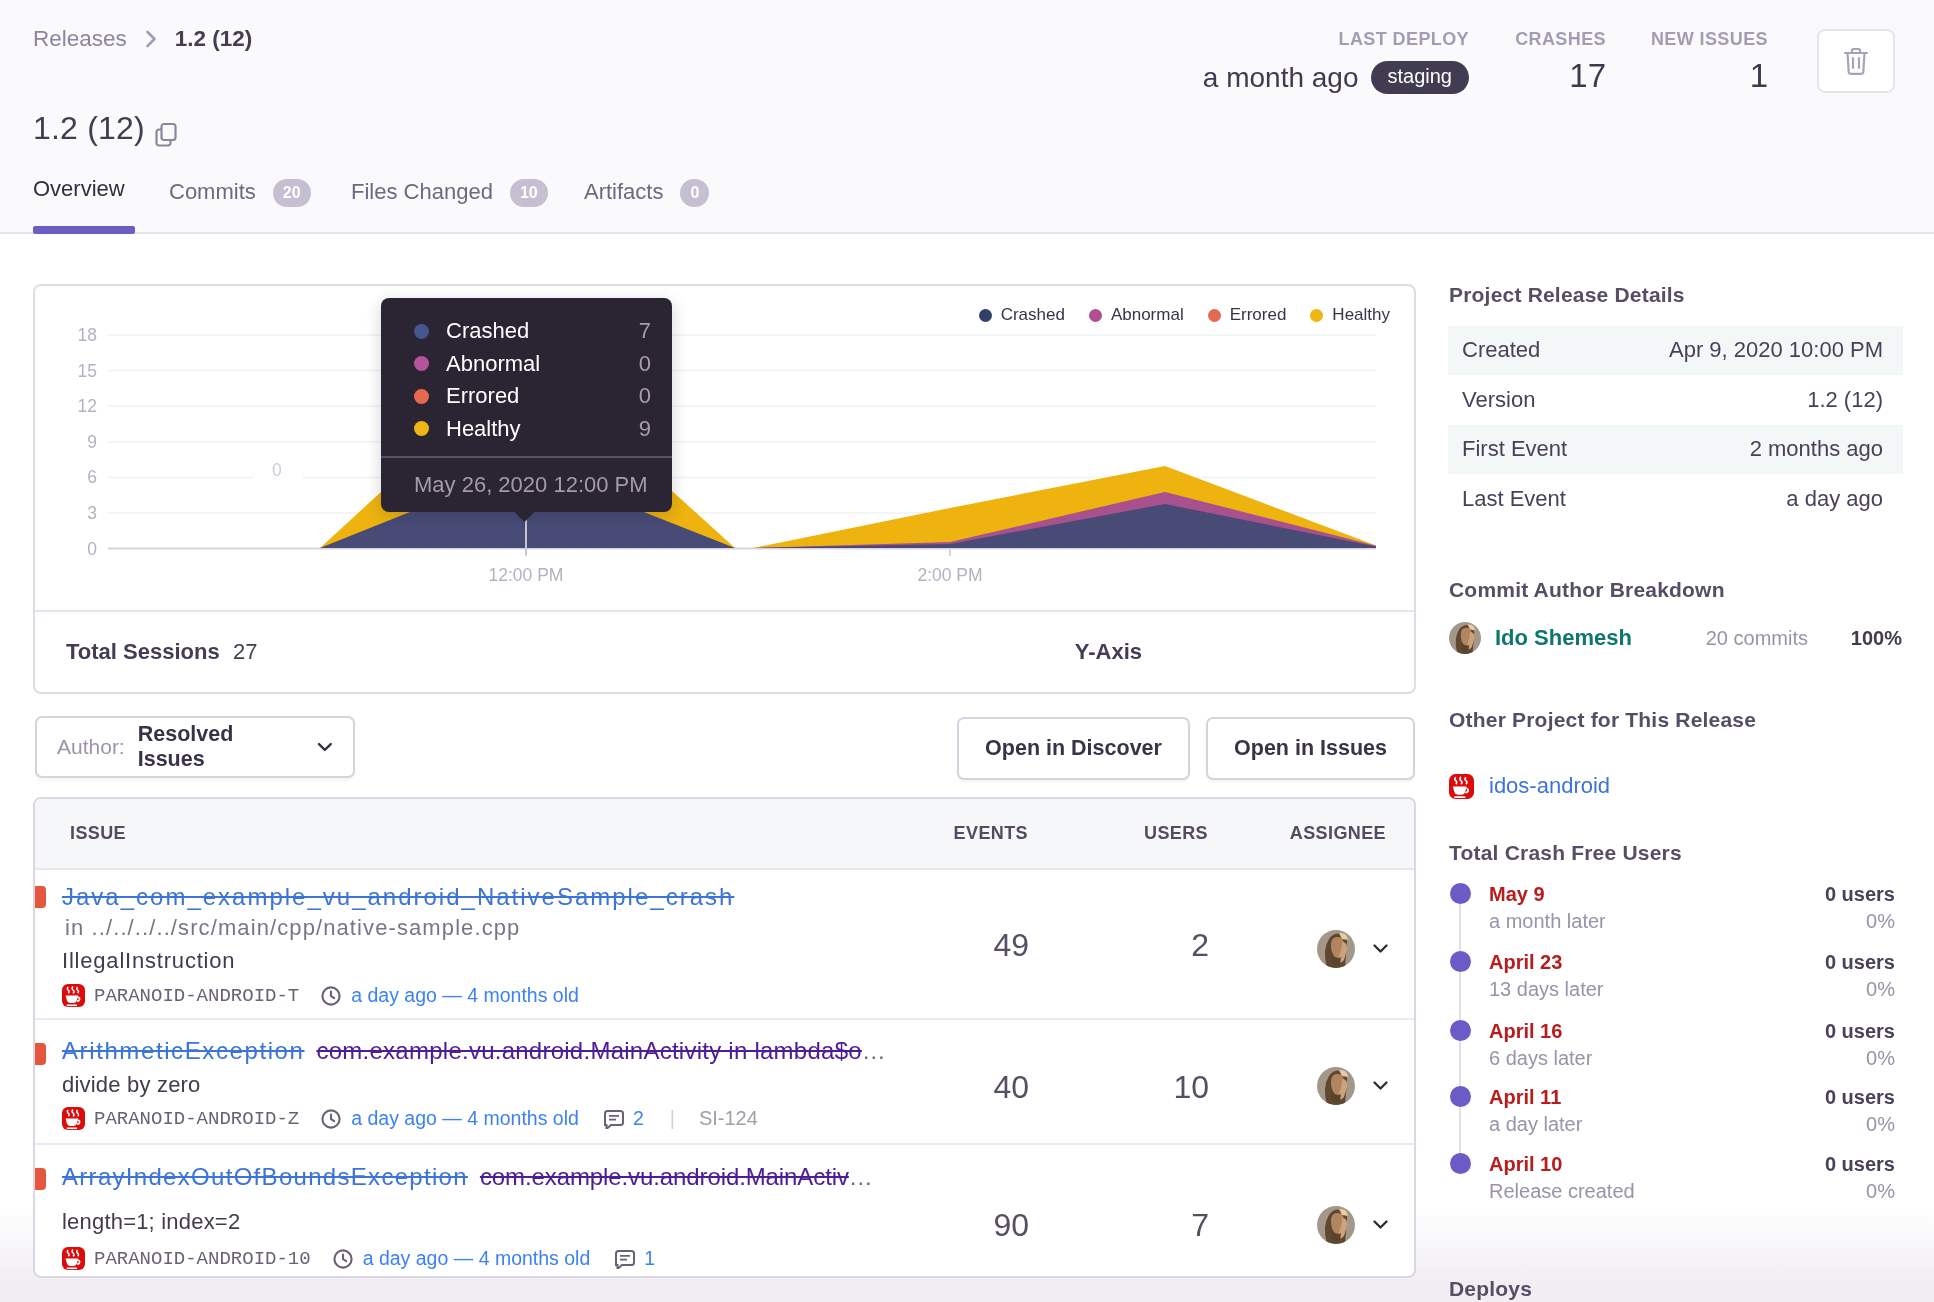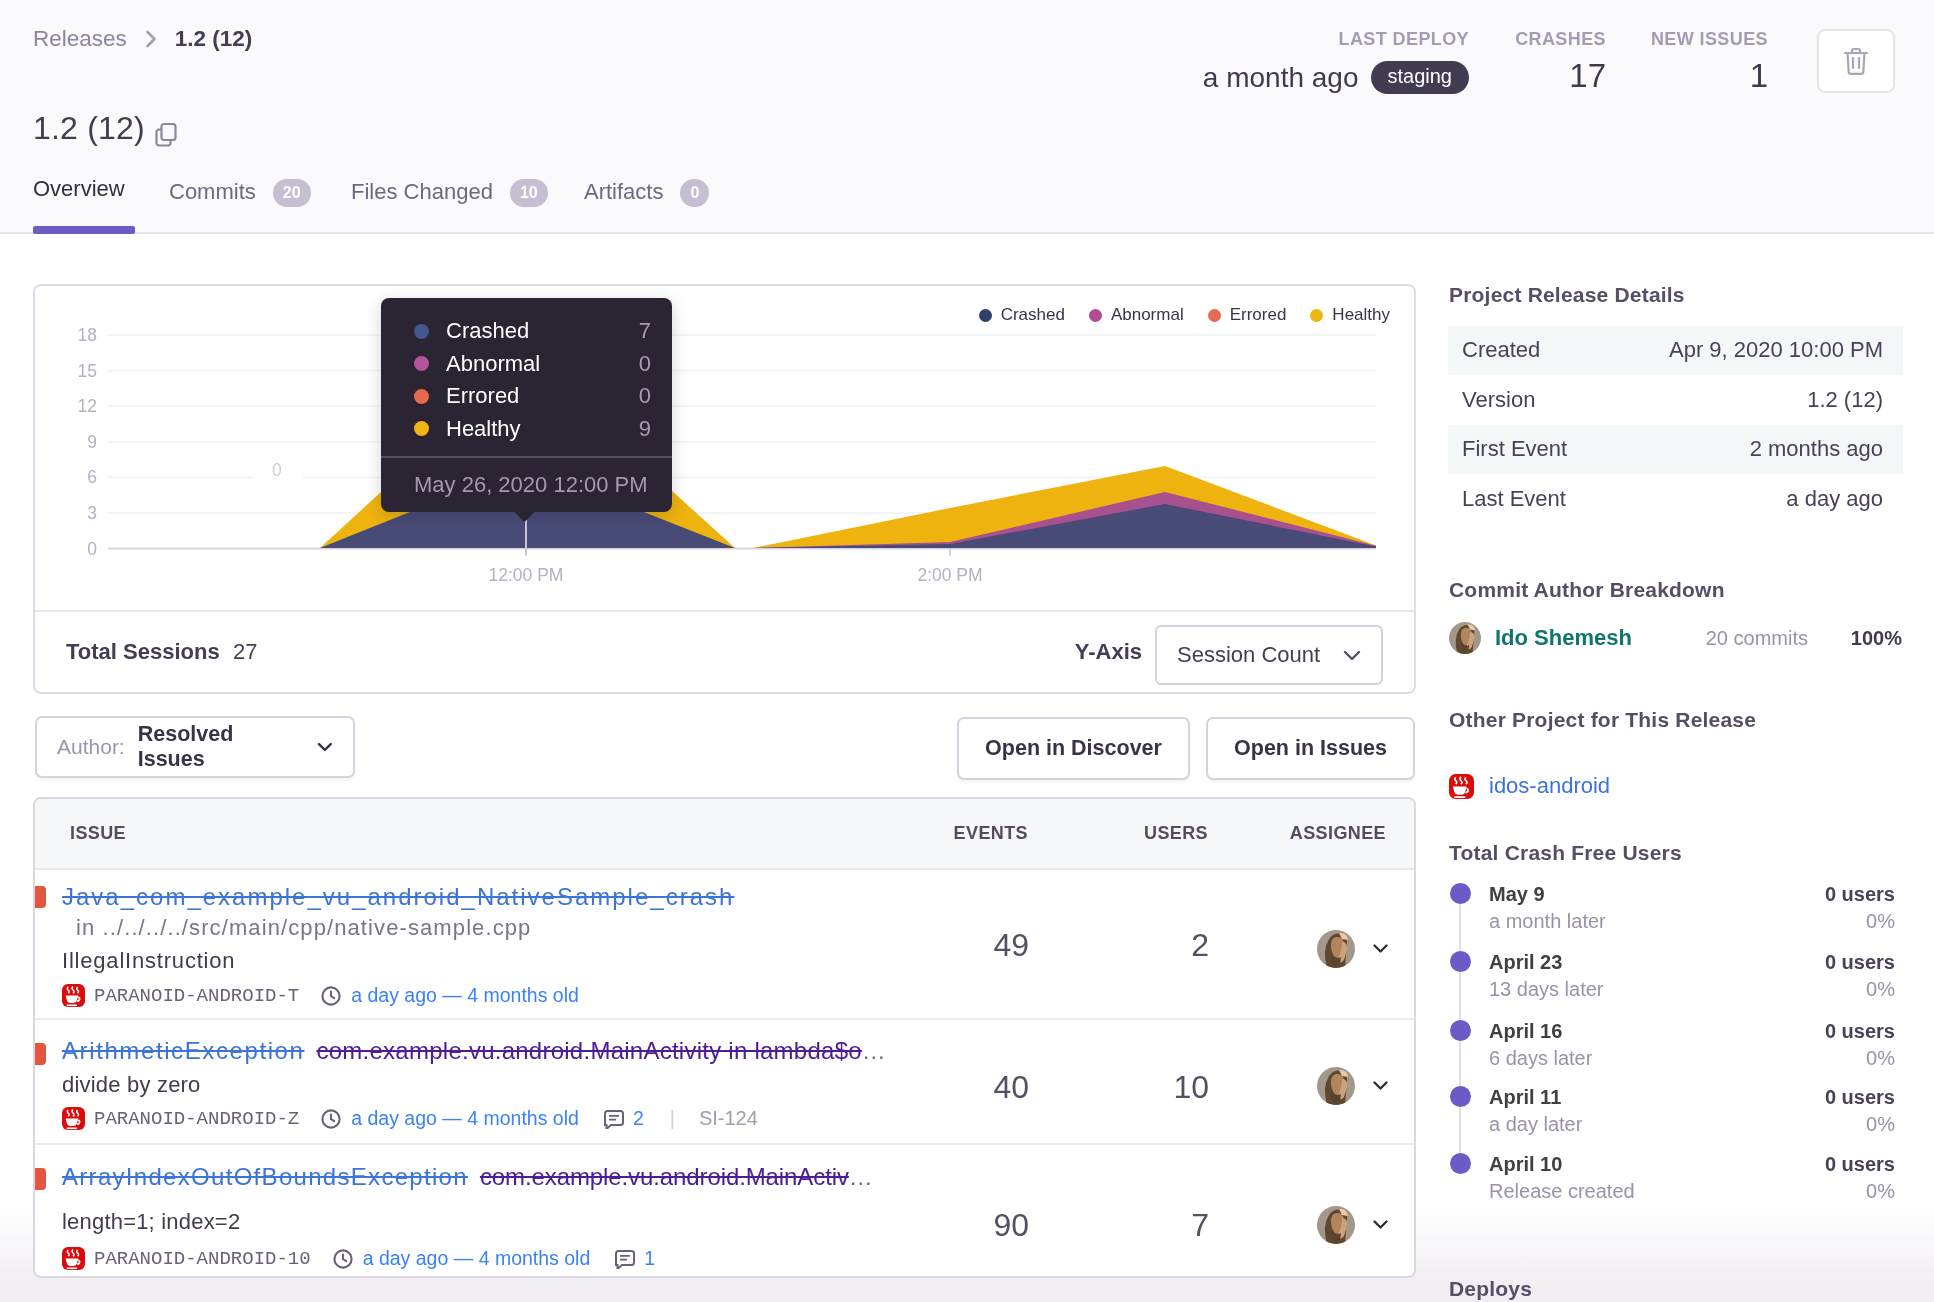--- a/index.html
+++ b/index.html
@@ -58,34 +58,34 @@
 .ttl { position:absolute; left:27px; font-size:24px; white-space:nowrap; }
 .ttl .lk { color:#3d74d8; text-decoration:line-through; }
 #lk1 { letter-spacing:2.0px; }
 #lk2 { letter-spacing:1.6px; }
 #lk3 { letter-spacing:1.3px; }
 #cu2 { letter-spacing:0.25px; }
 #cu3 { letter-spacing:-0.1px; }
 .gap { display:inline-block; width:12px; }
 .ttl .culp { color:#4c1d95; text-decoration:line-through; }
 .ttl .dots { color:#6f6780; text-decoration:none; }
-.sub1 { position:absolute; left:41px; font-size:22px; color:#7c7389; letter-spacing:1.1px; }
+.sub1 { position:absolute; left:30px; font-size:22px; color:#7c7389; letter-spacing:1.1px; }
 .sub2 { position:absolute; left:27px; font-size:22px; color:#433a4d; letter-spacing:0.2px; }
 .tagrow { position:absolute; left:27px; display:flex; align-items:center; color:#6b6176; }
 .mono { font-family:"Liberation Mono", monospace; font-size:19px; margin-left:9px; }
 .ago { font-size:19.5px; color:#3b82f6; margin-left:10px; }
 .evnum { position:absolute; font-size:32px; color:#584e64; width:100px; text-align:right; }
 .avwrap { position:absolute; display:flex; align-items:center; }
 
 .shead { position:absolute; left:1449px; font-size:21px; font-weight:700; color:#574d65; letter-spacing:0.2px; }
 .srow { position:absolute; left:1448px; width:455px; height:49.5px; display:flex; align-items:center; justify-content:space-between; padding:0 20px 0 14px; font-size:22px; color:#4a4158; }
 .srow.shade { background:#f4f7f8; }
 .tl-dot { position:absolute; left:1450px; width:21px; height:21px; border-radius:50%; background:#6a5bc6; }
 .tl-line { position:absolute; left:1459px; width:2px; background:#e3dfe9; }
-.tl-date { position:absolute; left:1489px; font-size:20px; font-weight:700; color:#404040; }
+.tl-date { position:absolute; left:1489px; font-size:20px; font-weight:700; color:#b91c1c; }
 .tl-sub { position:absolute; left:1489px; font-size:20px; color:#9a92a6; }
 .tl-users { position:absolute; right:39px; font-size:20px; font-weight:700; color:#4a4158; }
 .tl-pct { position:absolute; right:39px; font-size:20px; color:#9a92a6; }
 #botgrad { position:absolute; left:0; right:0; top:1205px; height:97px; background:linear-gradient(180deg, rgba(243,241,246,0) 0%, #f0edf3 85%); pointer-events:none; }
 .linkblue { color:#3d74d8; }
 </style>
 </head>
 <body>
 <div id="botgrad"></div>
 <div id="hdr"></div>
@@ -180,26 +180,20 @@
 <div id="legend">
   <div class="litem"><span class="ldot" style="background:#30406b;"></span>Crashed</div>
   <div class="litem"><span class="ldot" style="background:#b14d92;"></span>Abnormal</div>
   <div class="litem"><span class="ldot" style="background:#e66a52;"></span>Errored</div>
   <div class="litem"><span class="ldot" style="background:#efb514;"></span>Healthy</div>
 </div>
 <div id="chfoot">
   <div id="tsess">Total Sessions</div>
       <div id="t27">27</div>
   <div id="yaxlbl">Y-Axis</div>
-  <div id="ydrop">
-        <span>Session Count</span>
-        <svg width="18" height="11" viewBox="0 0 18 11">
-          <path d="M2 2 L9 9 L16 2" fill="none" stroke="#574d63" stroke-width="2.4" stroke-linecap="round" stroke-linejoin="round"></path>
-        </svg>
-      </div>
 </div>
 </div>
 <div id="tiparrow"></div>
 <div id="tip">
   <div class="rows">
     <div class="trow"><span class="tdot" style="background:#44568e;"></span>Crashed<span class="tv">7</span></div>
     <div class="trow"><span class="tdot" style="background:#b5549c;"></span>Abnormal<span class="tv">0</span></div>
     <div class="trow"><span class="tdot" style="background:#e5684f;"></span>Errored<span class="tv">0</span></div>
     <div class="trow"><span class="tdot" style="background:#efb514;"></span>Healthy<span class="tv">9</span></div>
   </div>

